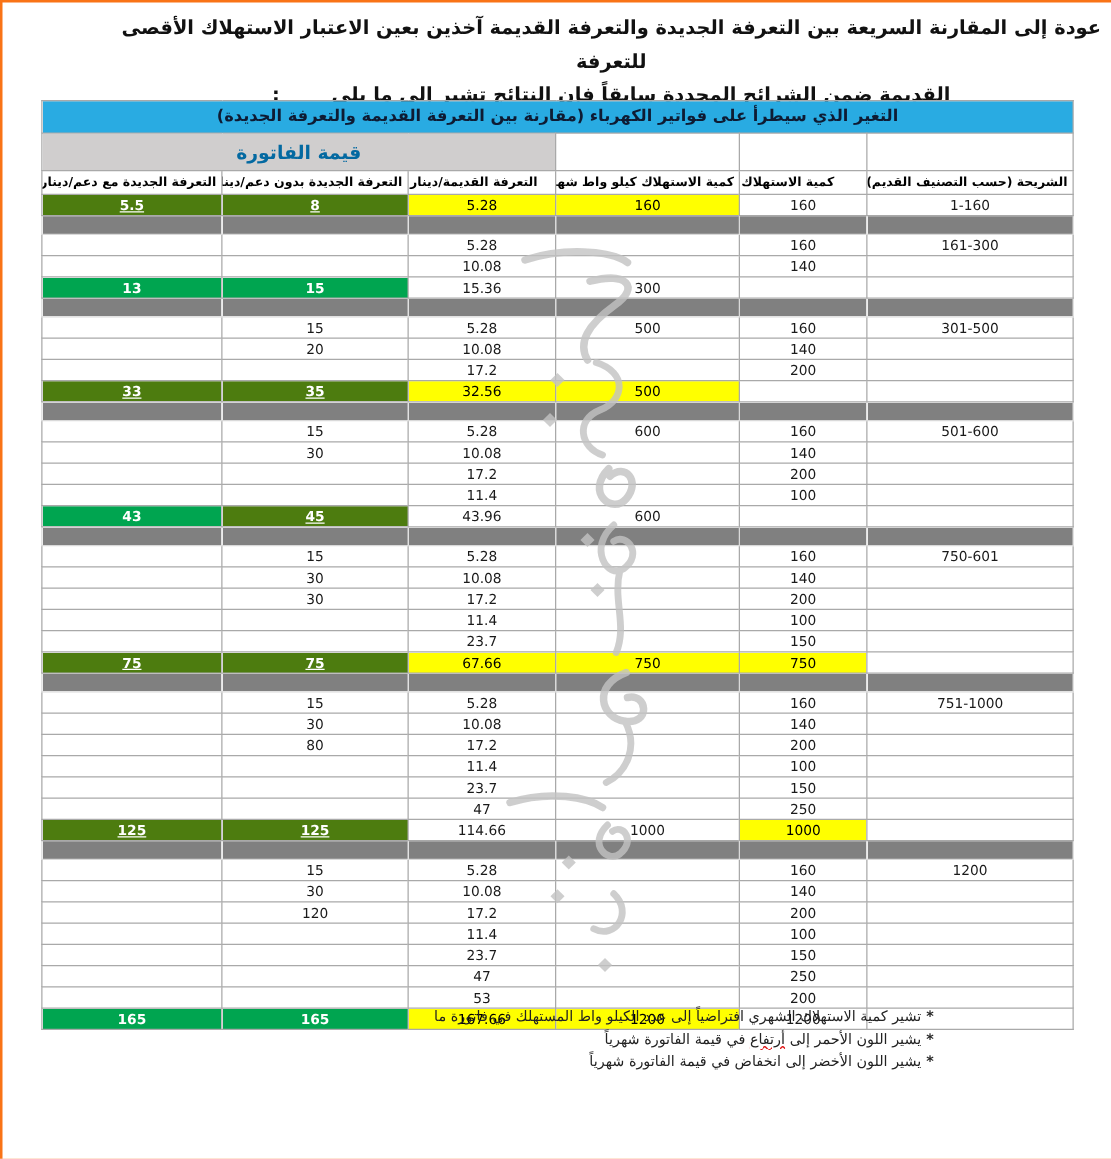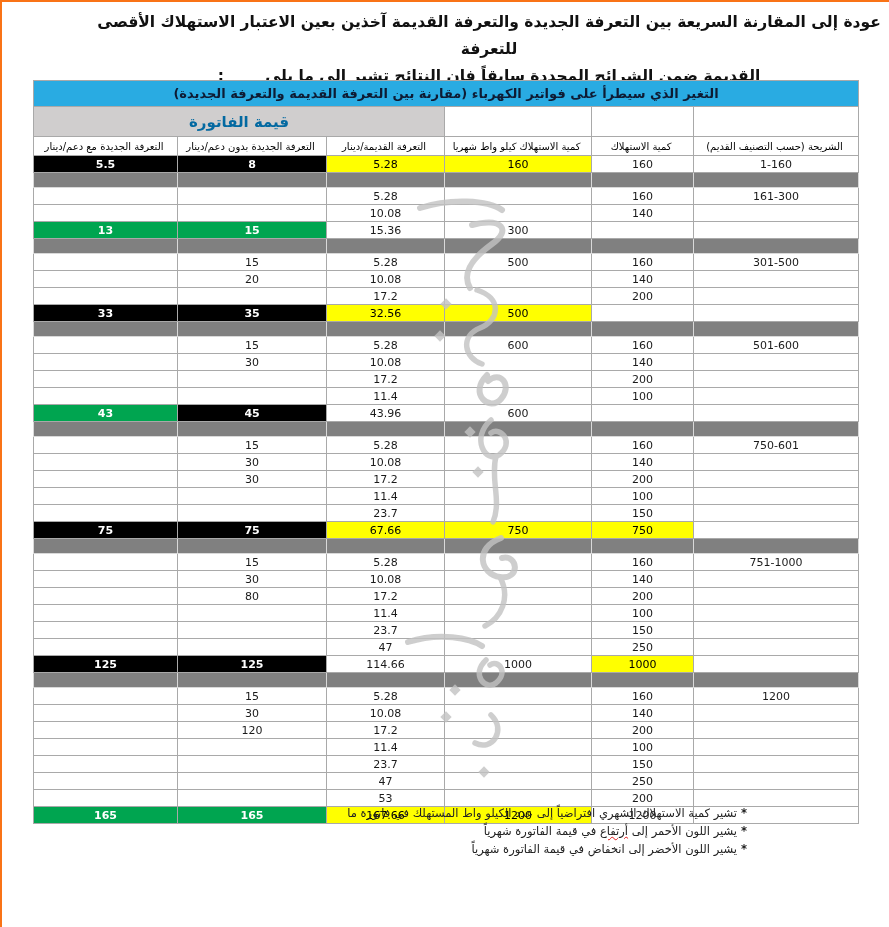--- a/index.html
+++ b/index.html
@@ -13,26 +13,26 @@
 
   
   table.tariff{position:absolute;left:31px;top:78px;width:825px;border-collapse:collapse;
                direction:rtl;table-layout:fixed;}
   table.tariff th,table.tariff td{border:1px solid #a9a9a9;overflow:hidden;white-space:nowrap;
                padding:0;font-family:"DejaVu Sans",sans-serif;}
   tr.banner-row th{background:#29ABE2;color:#0e1b33;font-size:13px;font-weight:700;
                height:25px;text-align:center;}
   tr.group-row td{height:29px;background:#fff;}
   tr.group-row td.group{background:#D0CECE;color:#0369a1;font-size:15px;font-weight:700;text-align:center;}
-  tr.colhead-row th{height:18px;background:#fff;color:#000;font-size:10px;font-weight:400;
-               text-align:center;padding:0 4px 0 1px;}
+  tr.colhead-row th{height:18px;background:#fff;color:#000;font-size:10px;font-weight:700;
+               text-align:left;padding:0 4px 0 1px;}
   tbody td{height:16px;font-size:11px;color:#1a1a1a;text-align:center;direction:ltr;background:#fff;}
   tbody tr.sep td{background:#808080;height:14px;border-color:#d9d9d9;}
   td.c-y{background:#FFFF00;color:#000;}
-  td.c-r{background:#000000;color:#fff;font-weight:700;}
+  td.c-r{background:#4d7c0f;color:#fff;font-weight:700;text-decoration:underline;}
   td.c-g{background:#00A550;color:#fff;font-weight:700;}
 
   
   .watermark{position:absolute;left:348px;top:168px;width:210px;height:630px;pointer-events:none;opacity:.8;}
   .watermark path{fill:none;stroke:#c3c3c3;stroke-linecap:round;stroke-linejoin:round;}
   .watermark .dot{fill:#c3c3c3;stroke:none;}
 
   
   .footnotes{position:absolute;top:802px;right:142px;direction:rtl;text-align:right;
              font-size:11.5px;line-height:18px;color:#222;}

